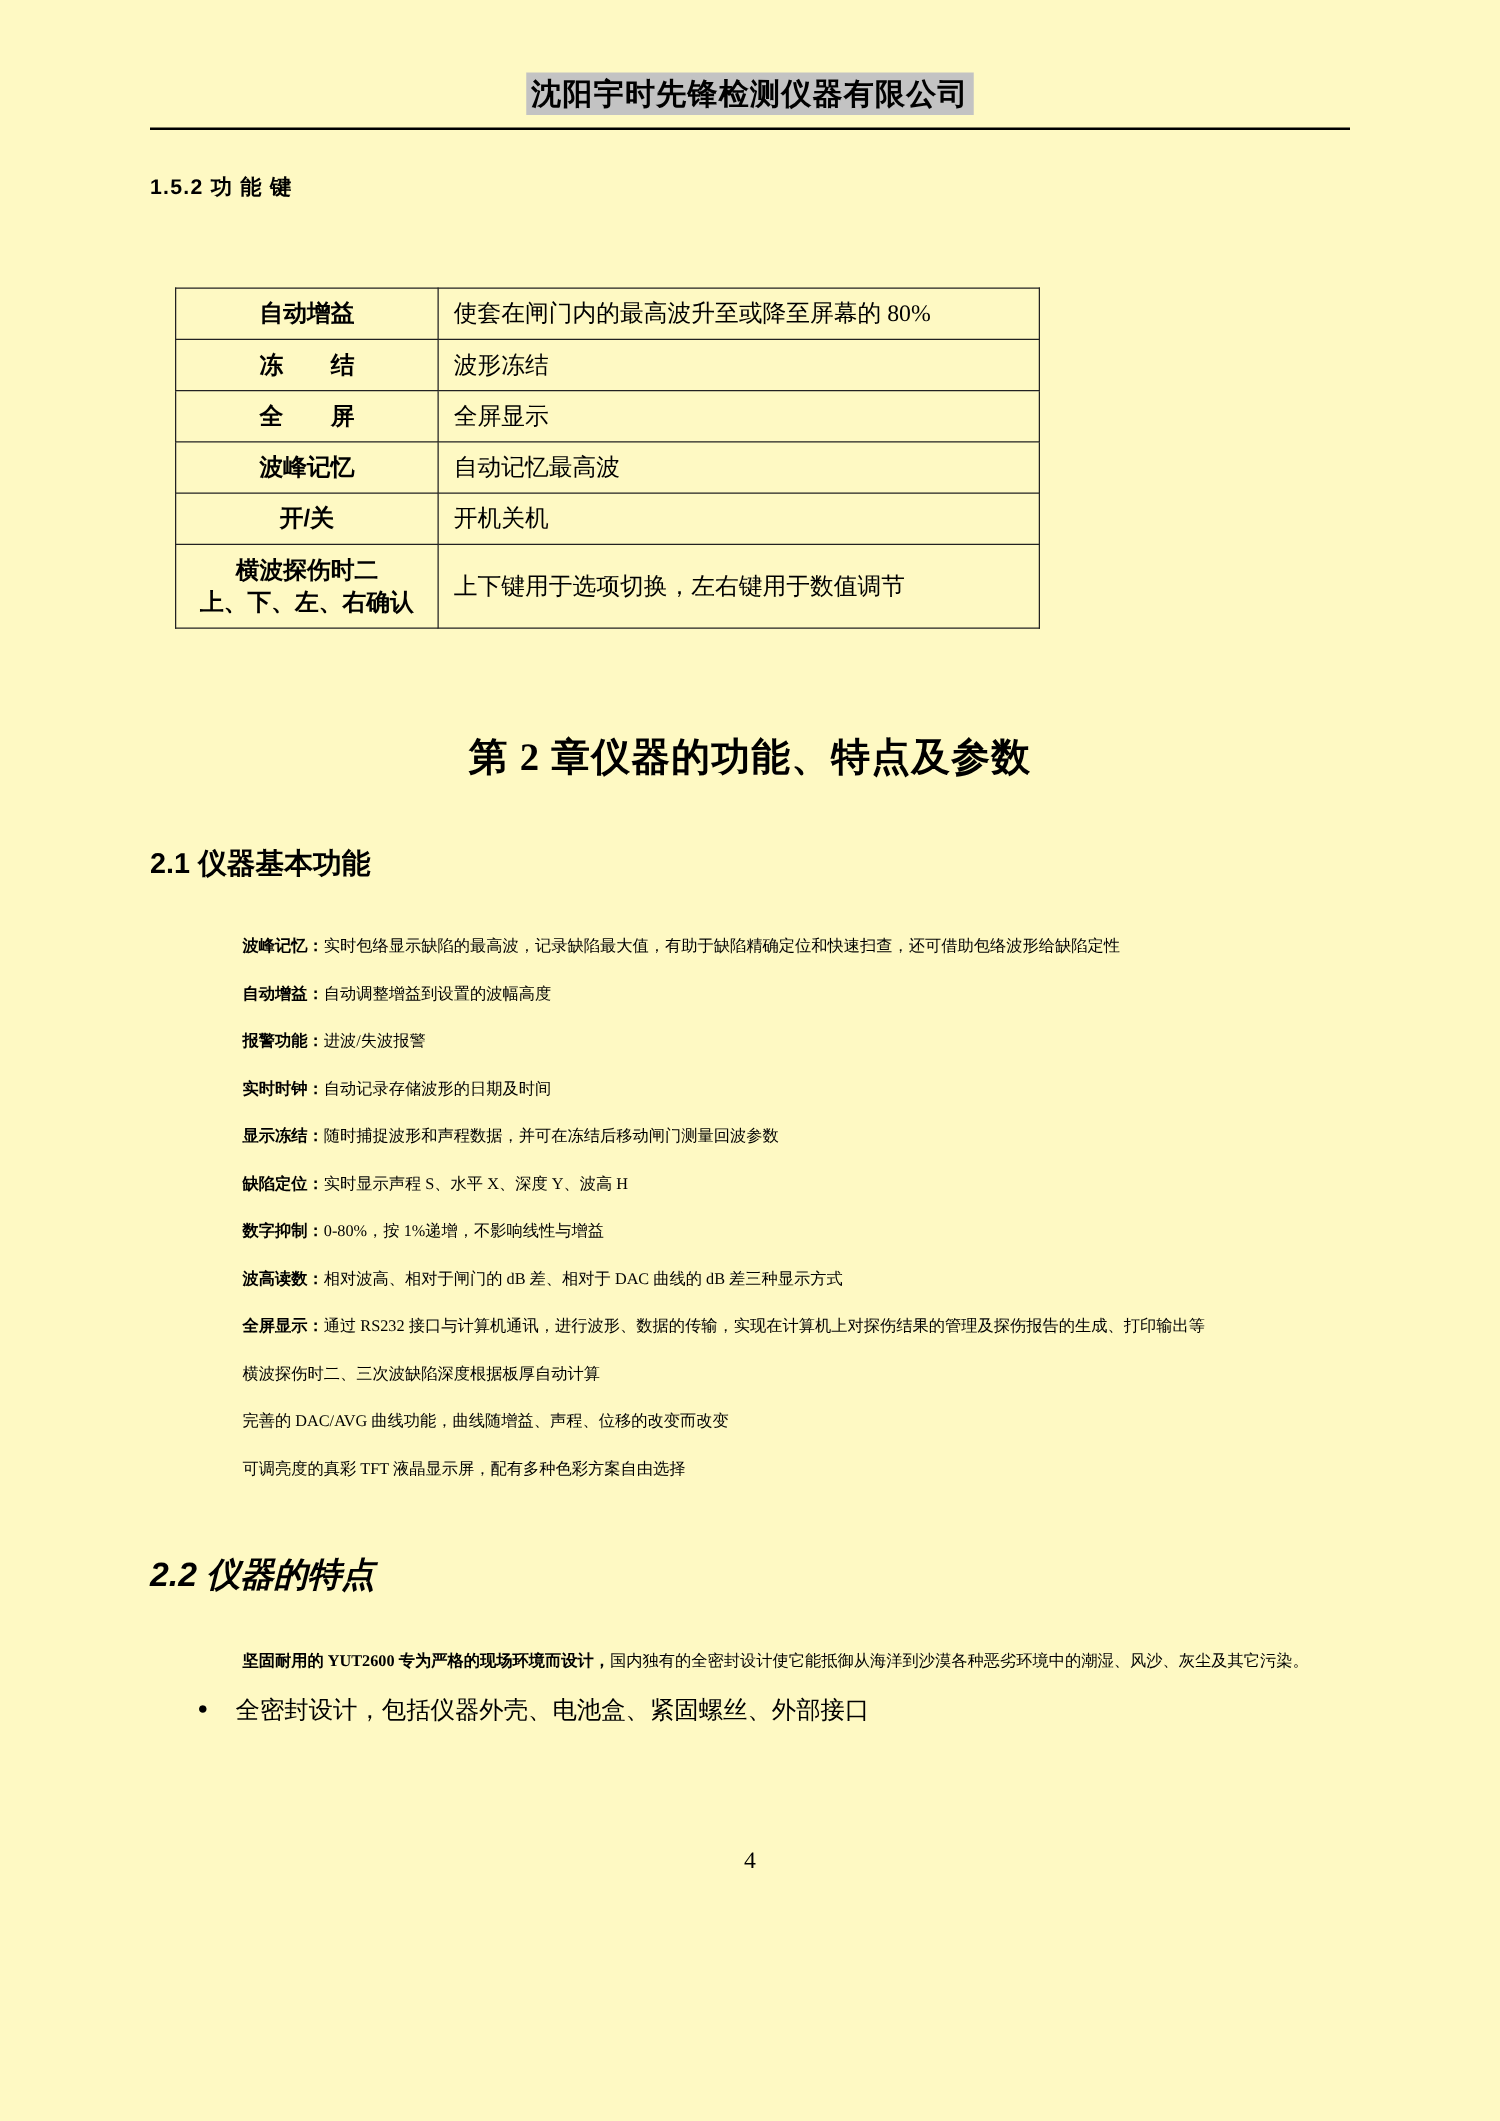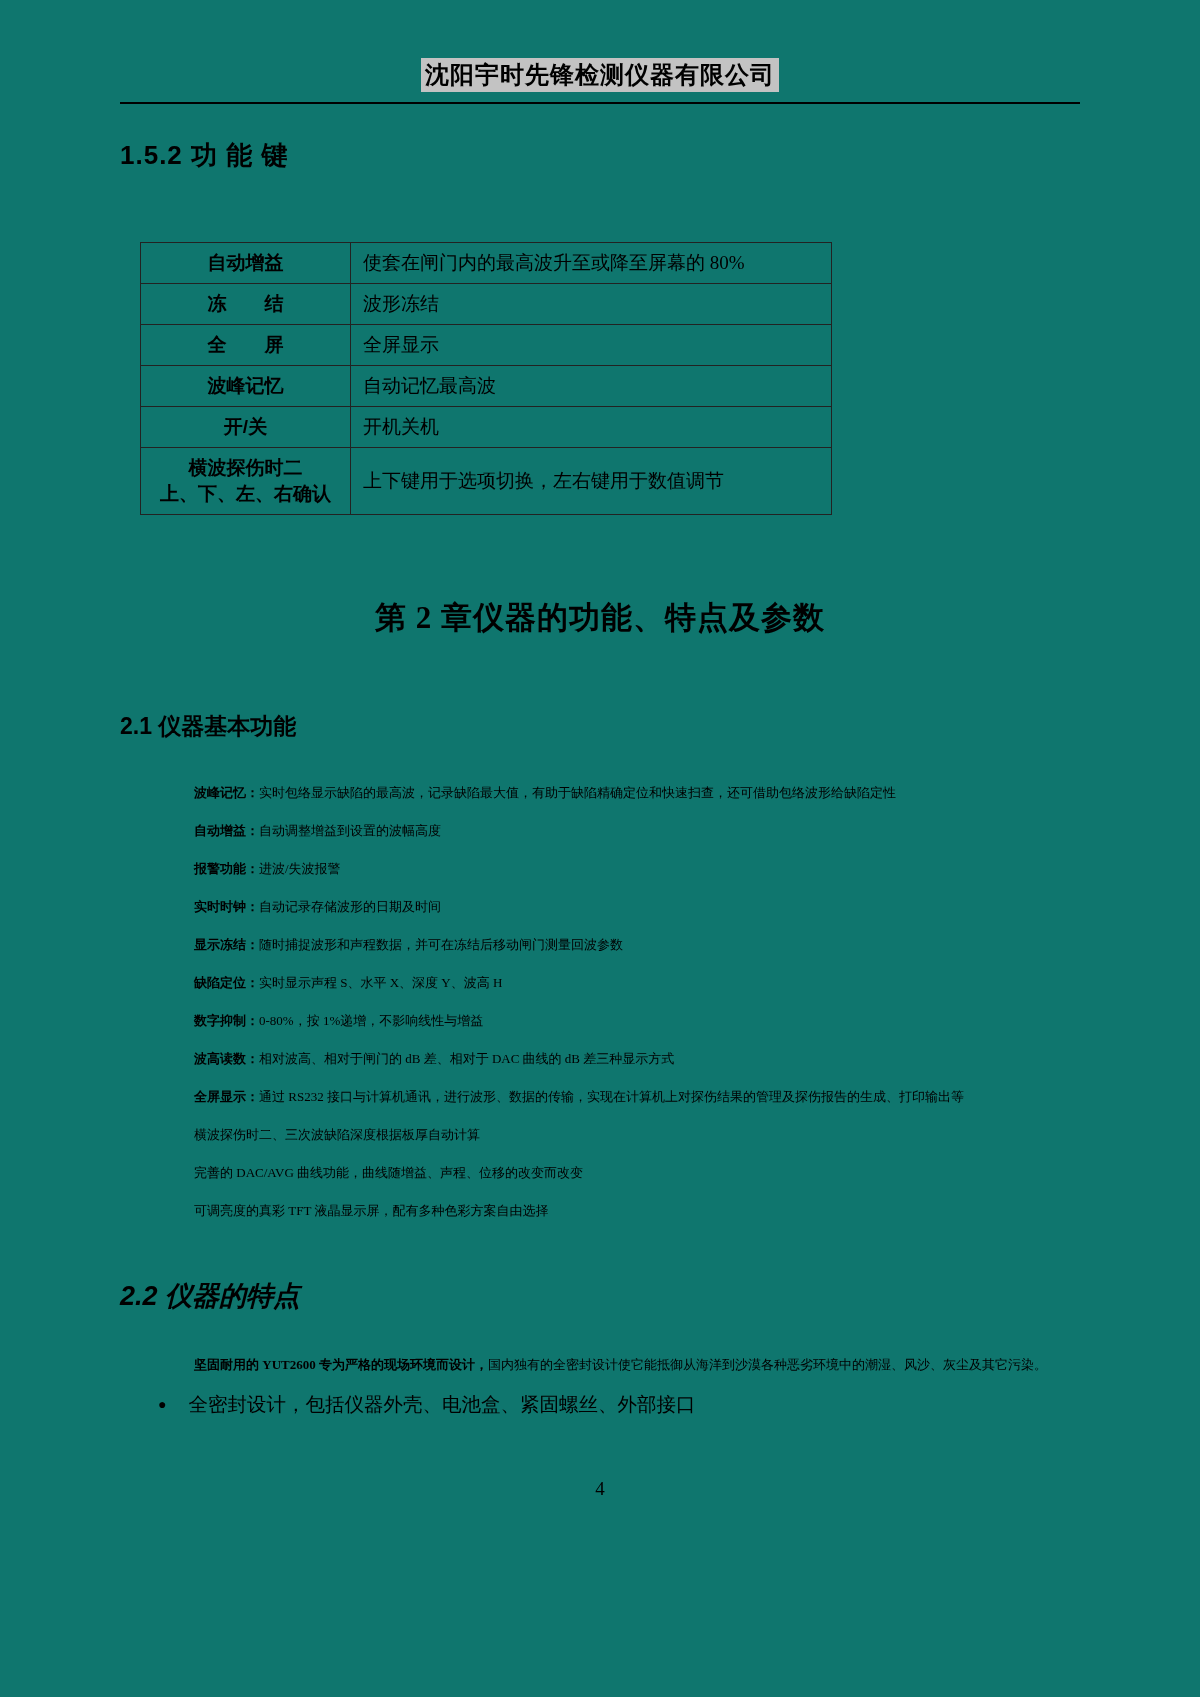--- a/index.html
+++ b/index.html
@@ -1,21 +1,21 @@
 <!DOCTYPE html>
 <html><head>
 <meta charset="utf-8">
 <style>
   * { margin:0; padding:0; box-sizing:border-box; }
   html,body { background:#e8e8e8; }
   .page {
     position:relative;
     width:1200px; height:1697px;
     margin:0 auto;
-    background:#0f766e;
+    background:#fef9c3;
     color:#000;
     font-family:"Liberation Serif", serif;
     overflow:hidden;
   }
   .content { padding:58px 120px 0 120px; }
 
   
   .doc-header {
     text-align:center;
     border-bottom:2px solid #000;
@@ -26,22 +26,22 @@
     background:#c3c3c3;
     font-weight:bold;
     font-size:24px;
     letter-spacing:1px;
     padding:1px 4px;
     font-family:"Liberation Serif", serif;
   }
 
   
   .sec-heading { font-family:"Liberation Sans", sans-serif; font-weight:bold; color:#000; }
-  .sec-heading.sm { font-size:26px; margin-top:34px; letter-spacing:1px; }
-  .sec-heading.md { font-size:23px; margin-top:72px; }
+  .sec-heading.sm { font-size:17px; margin-top:34px; letter-spacing:1px; }
+  .sec-heading.md { font-size:23px; margin-top:48px; }
   .sec-heading.lg { font-size:27px; margin-top:48px;font-style:italic; }
 
   
   .func-table {
     border-collapse:collapse;
     margin:69px 0 0 20px;
     width:692px;
     table-layout:fixed;
   }
   .func-table td {

